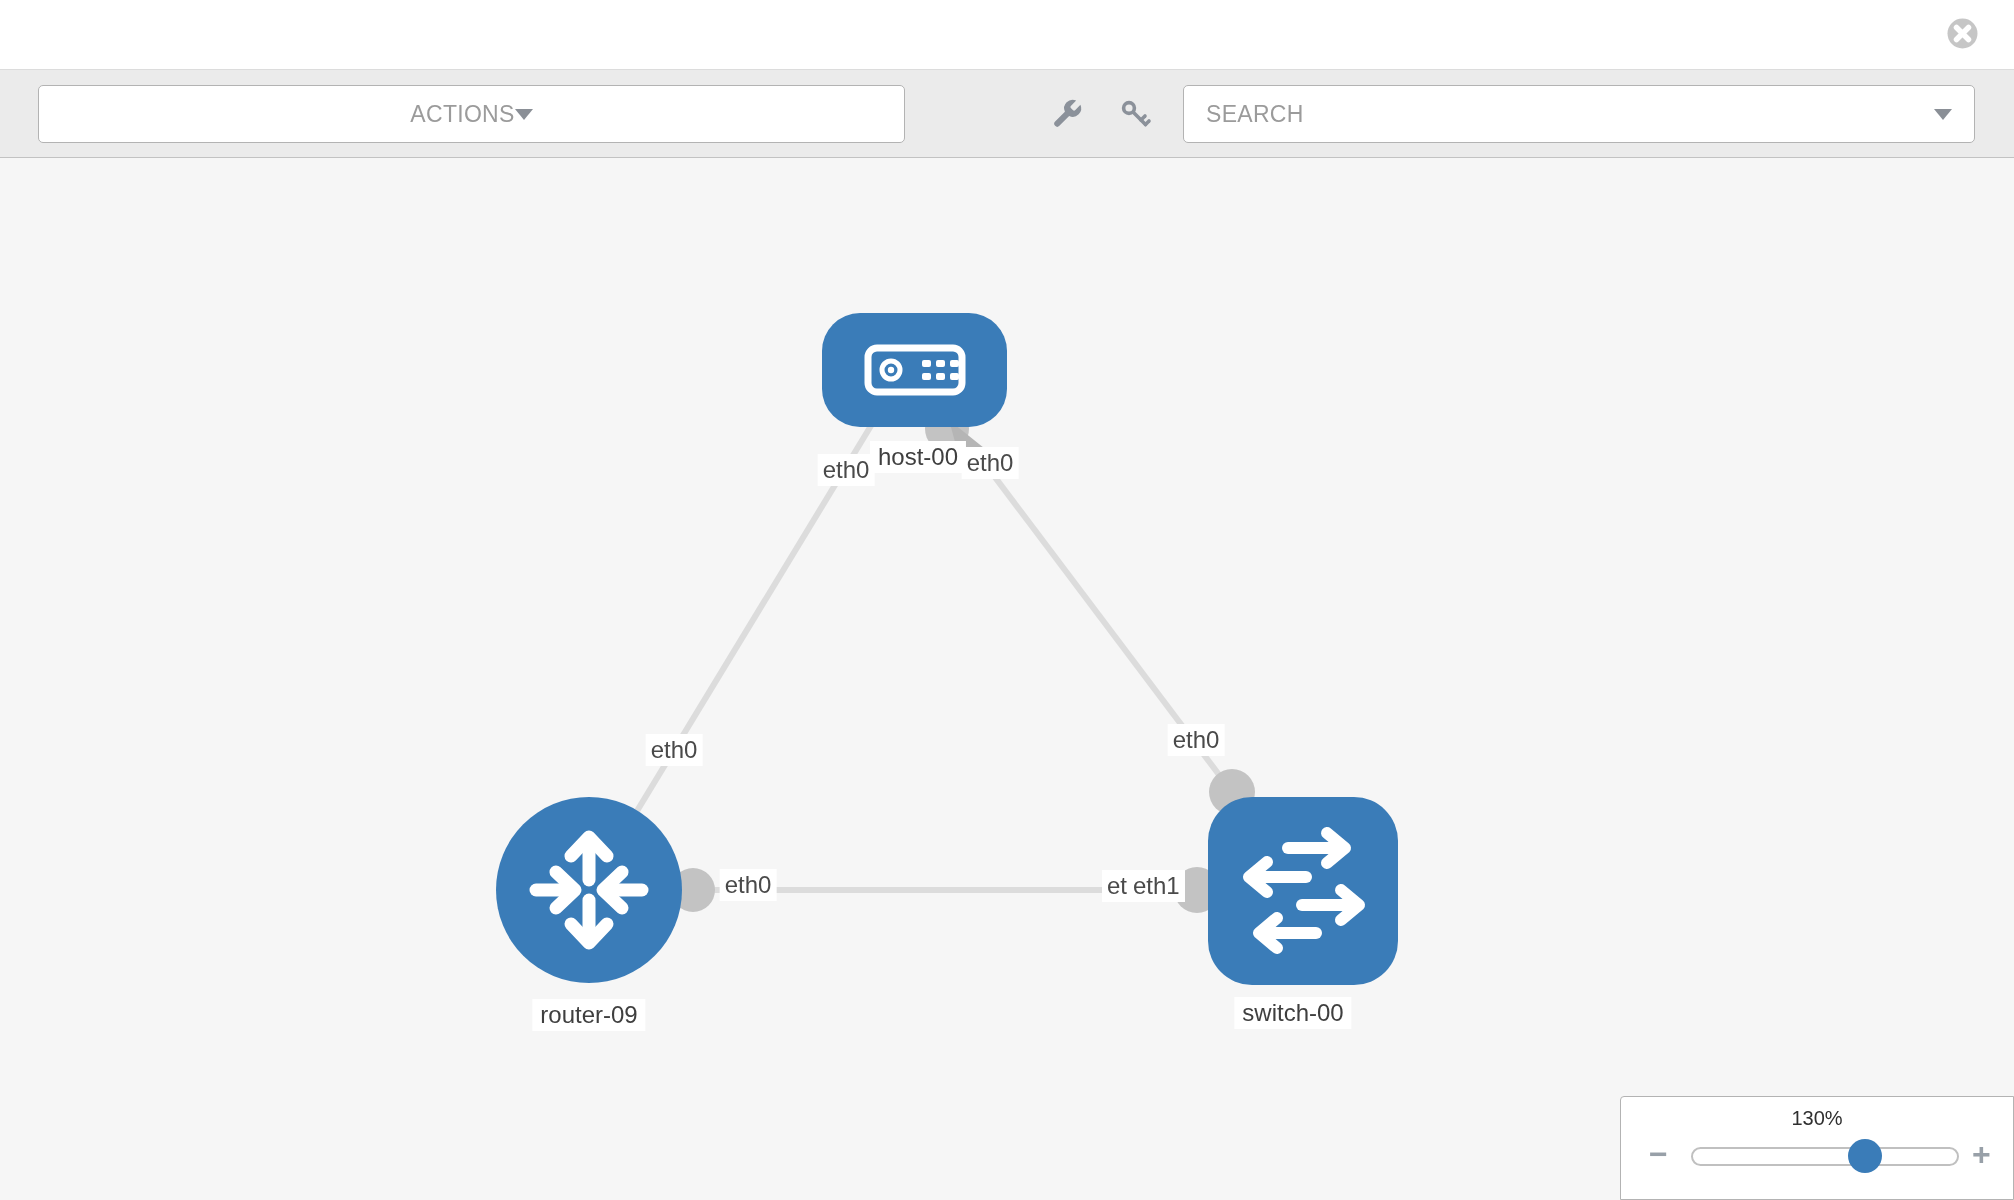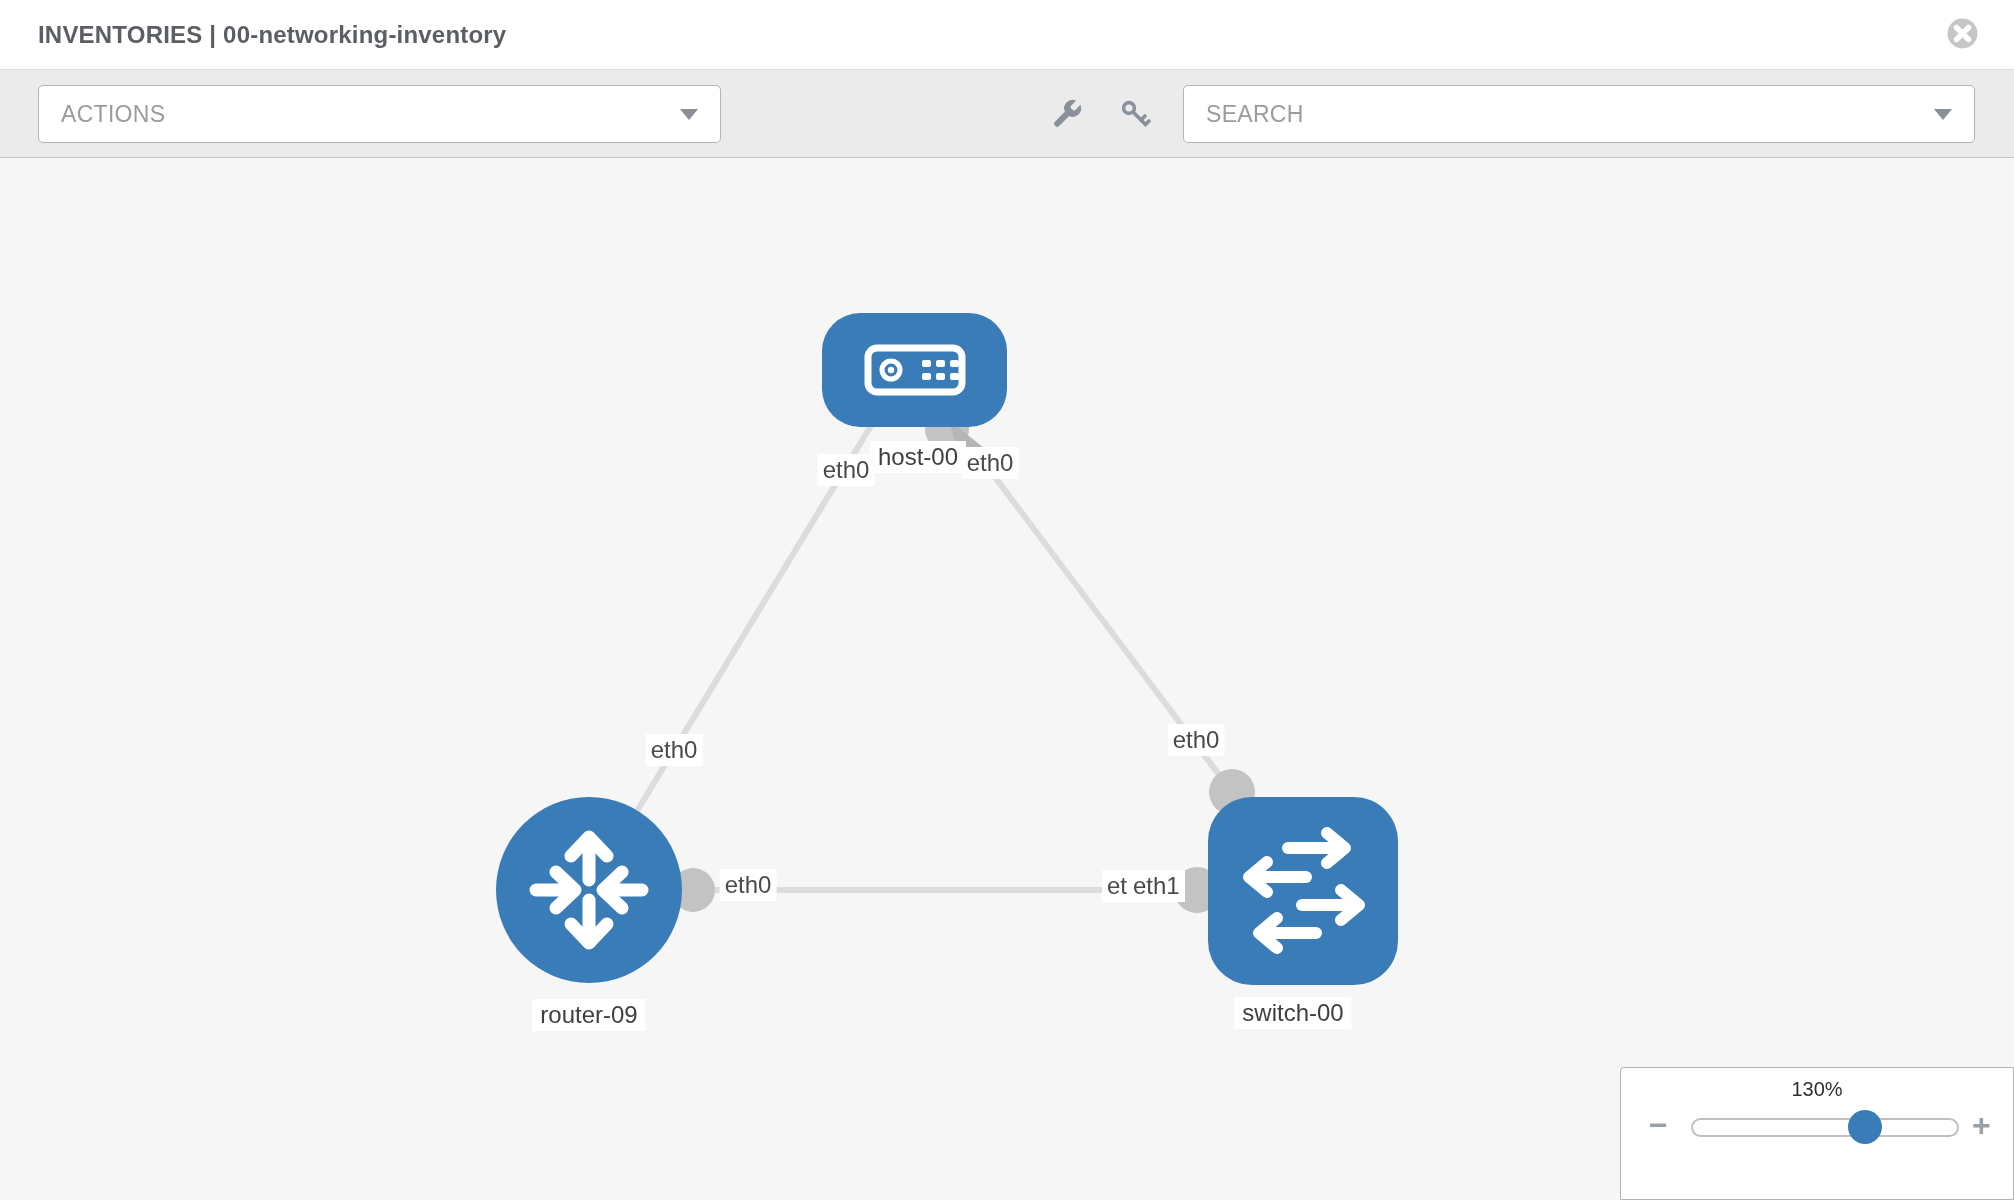--- a/index.html
+++ b/index.html
@@ -10,58 +10,57 @@
   .header { position:relative; height:70px; background:#ffffff; border-bottom:1px solid #dcdcdc; }
   .header-title { position:absolute; left:38px; top:0; line-height:70px; font-size:24px; font-weight:bold; color:#5b5f63; letter-spacing:0.2px; }
   .close-btn { position:absolute; right:36px; top:18px; width:31px; height:31px; cursor:pointer; }
 
   
   .toolbar { position:relative; height:88px; background:#ebebeb; border-bottom:1px solid #c2c2c2; }
   .select-box { position:absolute; top:15px; height:58px; background:#fff; border:1px solid #b3b3b3; border-radius:5px;
                 display:flex; align-items:center; justify-content:space-between; padding:0 22px; cursor:pointer; }
   .select-box .sel-label { font-size:23px; color:#9b9b9b; letter-spacing:0.3px; }
   .caret { width:0; height:0; border-left:9px solid transparent; border-right:9px solid transparent; border-top:11px solid #8a8f96; }
-  .actions-select { left:38px; width:683px; }
+  .actions-select { left:38px; width:867px;justify-content:center; }
   .search-select  { left:1183px; width:792px; }
   .tool-icon { position:absolute; top:27px; width:34px; height:34px; cursor:pointer; }
   .wrench-pos { left:1050px; }
   .key-pos { left:1118px; }
 
   
   .canvas { position:relative; width:2014px; height:1042px; background:#f6f6f6; }
   .net-layer { position:absolute; left:0; top:0; }
 
   .node { position:absolute; background:#3a7cb8; display:flex; align-items:center; justify-content:center; cursor:pointer; }
   .node-host   { left:822px; top:155px; width:185px; height:114px; border-radius:38px; }
   .node-router { left:496px; top:639px; width:186px; height:186px; border-radius:50%; }
   .node-switch { left:1208px; top:639px; width:190px; height:188px; border-radius:44px; }
 
   .node-label { position:absolute; transform:translate(-50%,-50%); background:#ffffff; color:#3f3f3f;
                 font-size:24px; padding:2px 8px; white-space:nowrap; }
   .iface { position:absolute; background:#ffffff; color:#4a4a4a; font-size:24px; padding:2px 5px; white-space:nowrap; }
   .iface.centered { transform:translate(-50%,-50%); }
 
   
-  .zoom-panel { position:absolute; right:0; bottom:0; width:394px; height:133px; background:#ffffff;
+  .zoom-panel { position:absolute; right:0; bottom:0; width:394px; height:104px; background:#ffffff;
                 border:1px solid #b3b3b3; border-radius:4px 0 0 0;margin-top:12px; }
   .zoom-level { position:absolute; top:10px; left:0; width:100%; text-align:center; font-size:20px; color:#2f2f2f; }
   .zoom-minus, .zoom-plus { position:absolute; top:40px; font-size:32px; font-weight:bold; color:#98a0a8; cursor:pointer; line-height:34px; }
   .zoom-minus { left:28px; }
   .zoom-plus  { left:351px; }
   .zoom-track { position:absolute; left:70px; top:50px; width:268px; height:19px; background:#fff;
                 border:2px solid #c0c0c0; border-radius:10px; cursor:pointer; }
   .zoom-thumb { position:absolute; left:227px; top:42px; width:34px; height:34px; border-radius:50%; background:#3a7cb8; cursor:grab; }
 </style>
 </head>
 <body>
 
 <div class="app">
 
   <div class="header">
-    <div class="header-title">INVENTORIES | 00-networking-inventory</div>
     <div class="close-btn">
       <svg width="31" height="31" viewBox="0 0 31 31">
         <circle cx="15.5" cy="15.5" r="15" fill="#c6c6c6"></circle>
         <path d="M9.5 9.5 L21.5 21.5 M21.5 9.5 L9.5 21.5" stroke="#ffffff" stroke-width="5.5" stroke-linecap="round"></path>
       </svg>
     </div>
   </div>
 
   <div class="toolbar">
     <div class="select-box actions-select">

